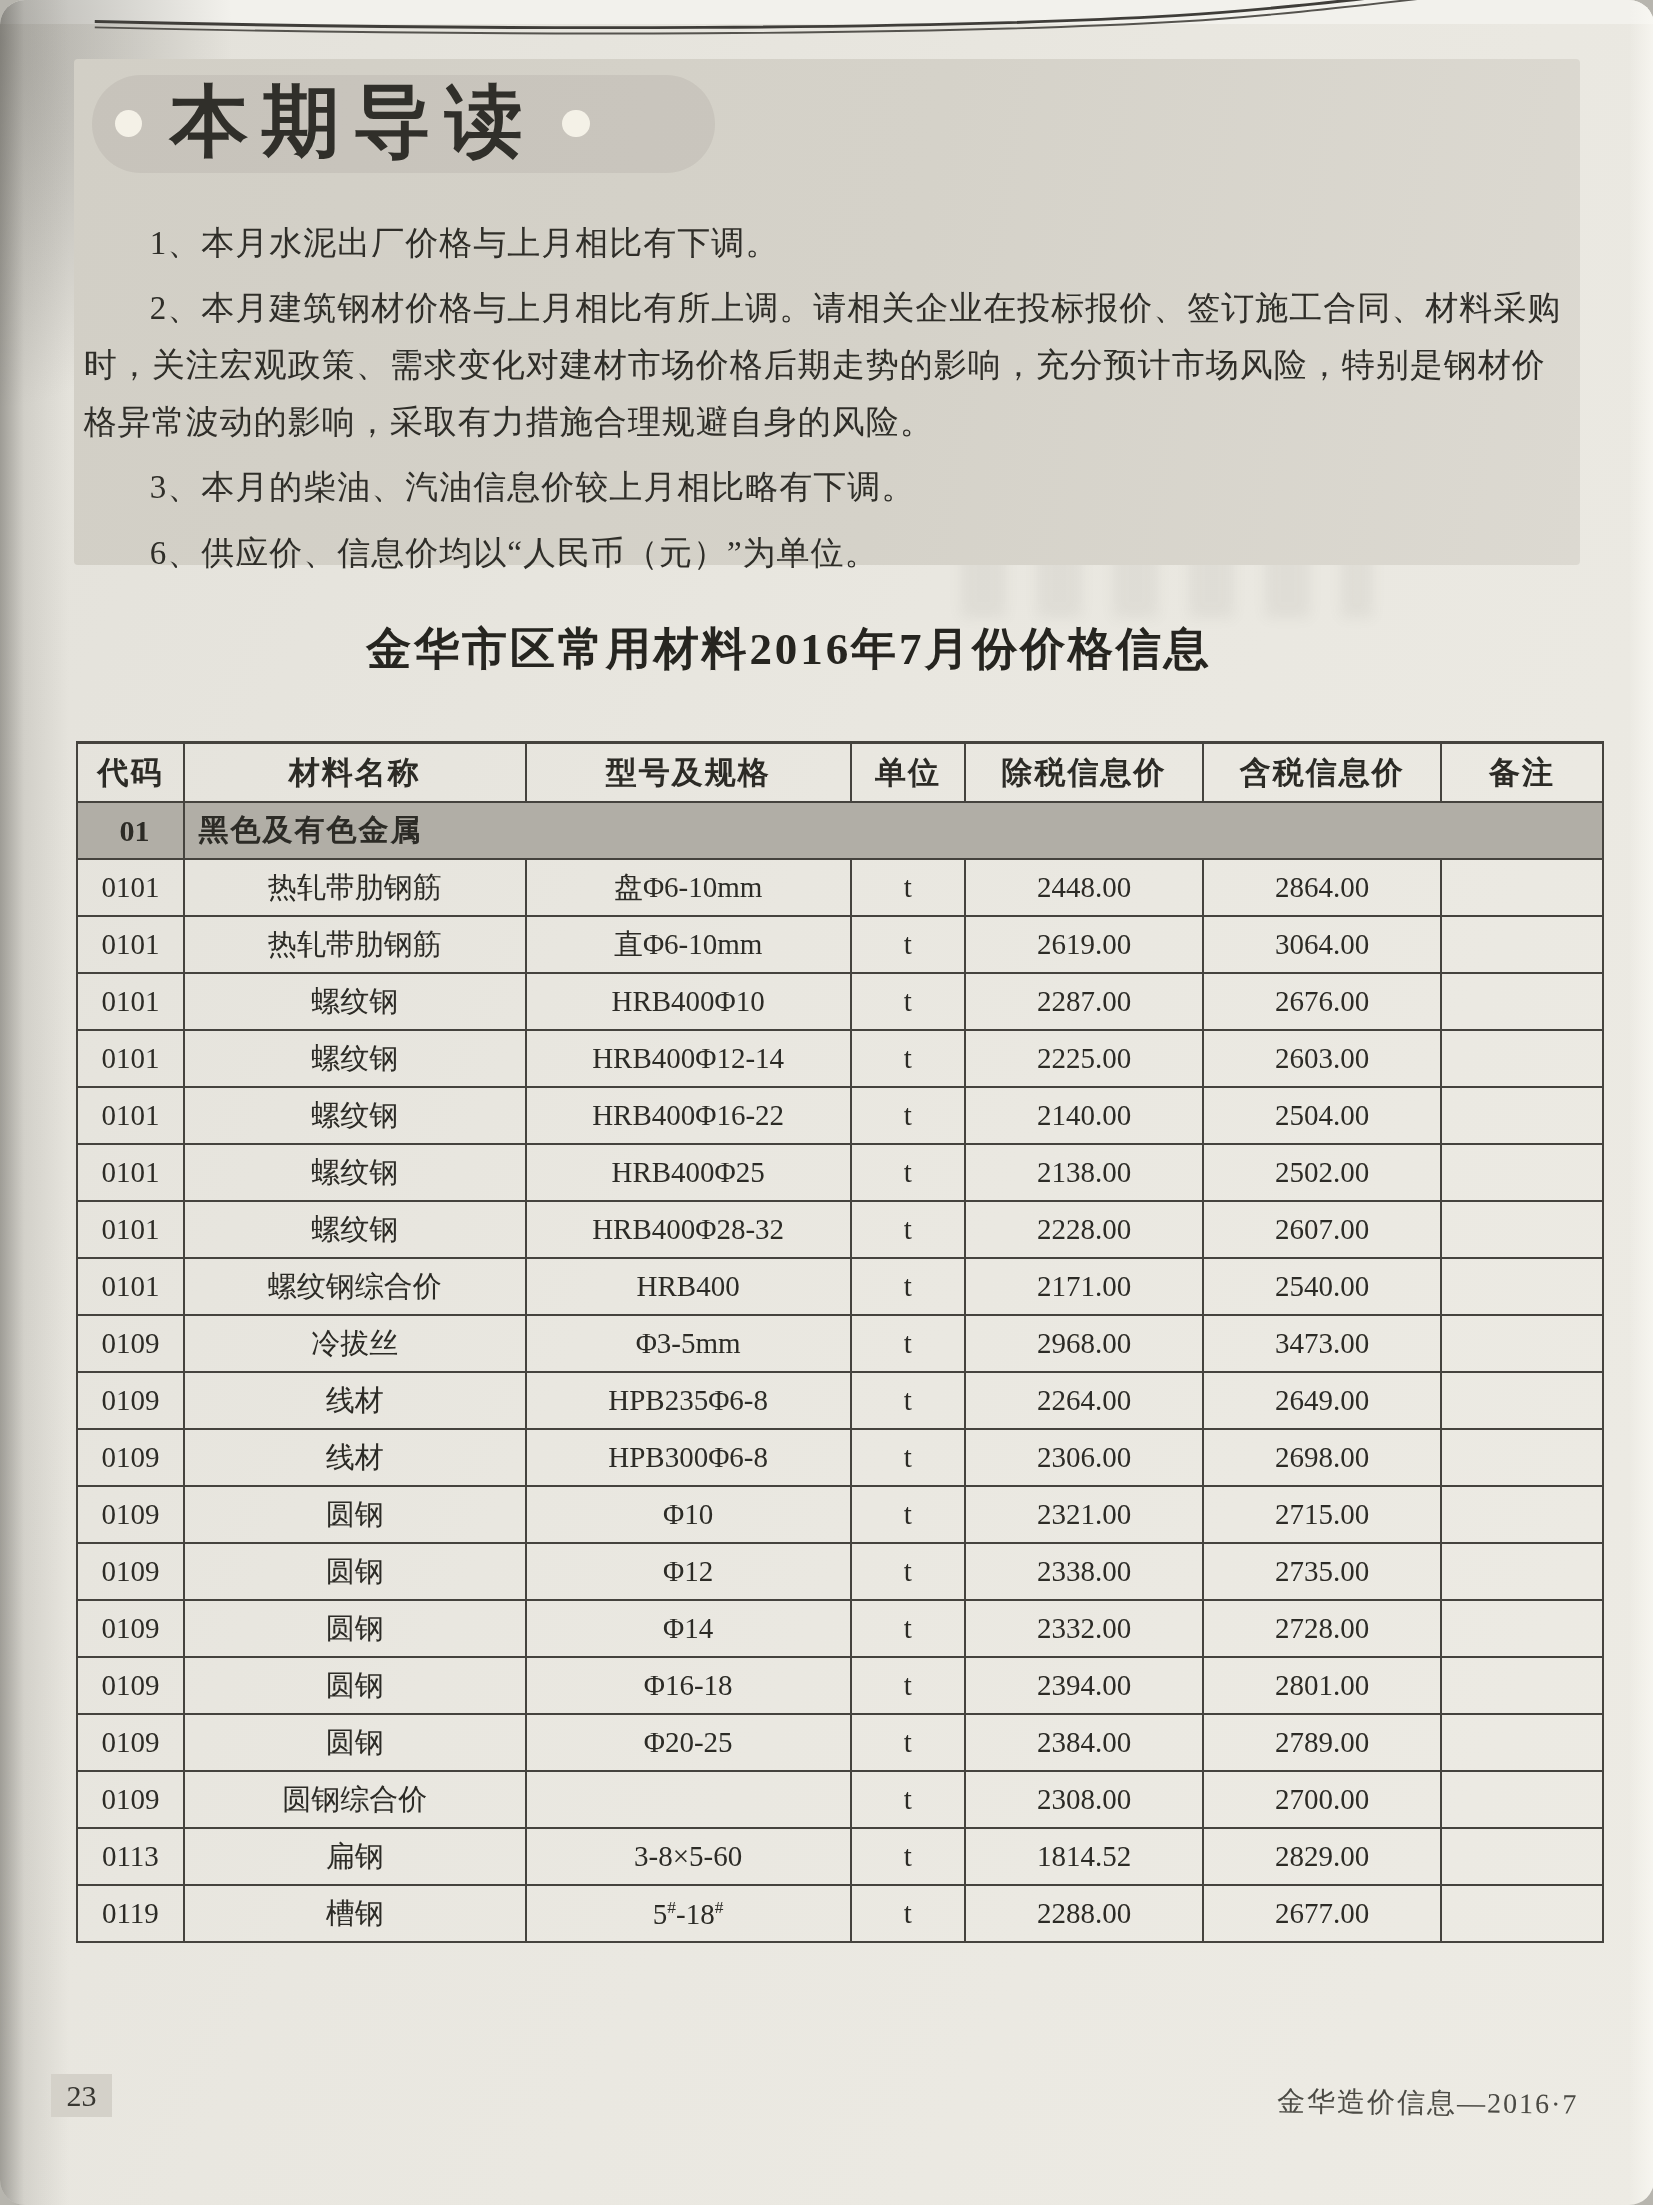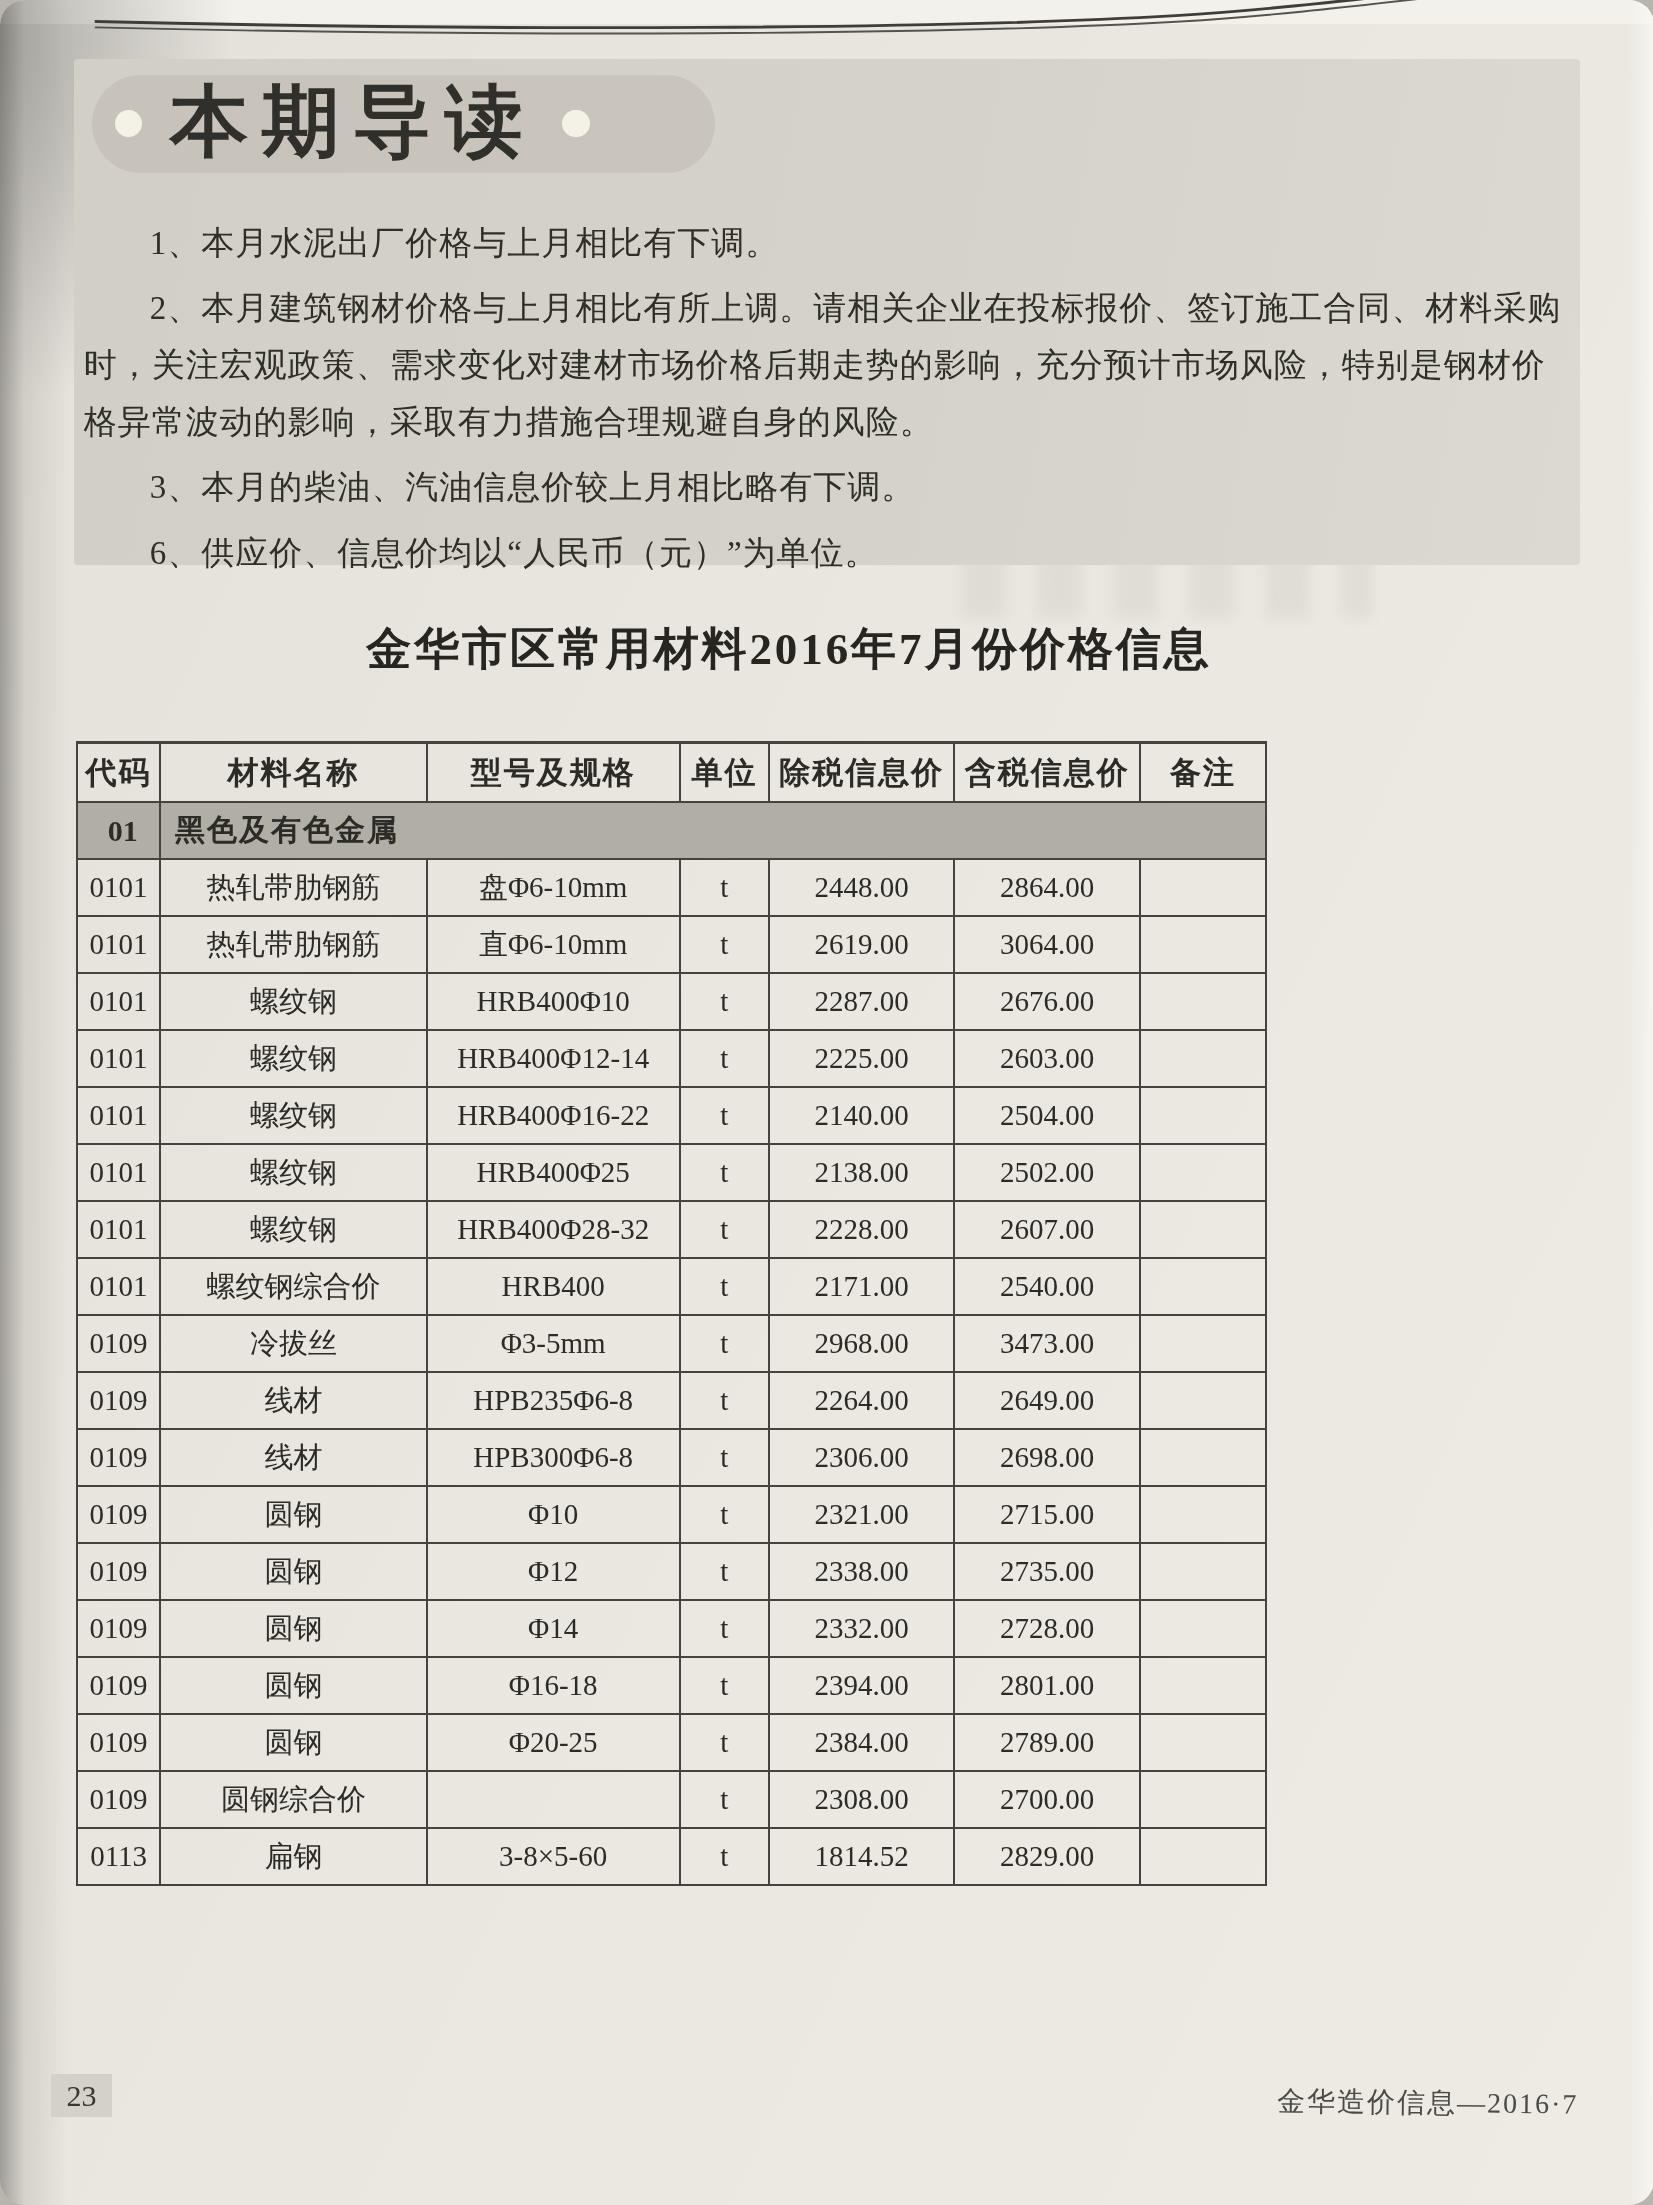--- a/index.html
+++ b/index.html
@@ -36,21 +36,21 @@
   .dot.right{margin-left:25.5px;}
   .heading-text{font-size:78px;font-weight:bold;letter-spacing:13.7px;
     color:#302f2a;margin-left:27.4px;line-height:1;transform:translateY(-2px);}
   .intro-text{position:absolute;left:9.8px;top:147px;width:1486px;}
   .intro-text p{margin:8.8px 0;font-size:33px;line-height:1.72;text-indent:2em;
     color:#2f2e29;letter-spacing:1px;}
   
   .doc-title{position:absolute;left:0;top:619px;width:1578px;text-align:center;
     font-size:45px;font-weight:bold;letter-spacing:2.9px;color:#262520;}
   
-  .price-table{position:absolute;left:76px;top:741px;width:1191px;
+  .price-table{position:absolute;left:76px;top:741px;width:1528px;
     border-collapse:collapse;table-layout:fixed;
     font-size:29px;color:#2c2b26;}
   .price-table th,.price-table td{
     border:2px solid #45433e;text-align:center;vertical-align:middle;
     height:55px;padding:0 3.9px;overflow:hidden;white-space:nowrap;}
   .price-table thead th{font-size:31px;font-weight:bold;height:57px;
     border-top-width:3.9px;letter-spacing:2px;}
   .price-table td{font-weight:normal;}
   .price-table sup{font-size:.6em;}
   .section-row td{background:#b1aea6;font-weight:bold;font-size:30px;padding-left:12px;}
@@ -275,20 +275,29 @@
         </tr>
         <tr>
           <td>0113</td>
           <td>扁钢</td>
           <td>3-8×5-60</td>
           <td>t</td>
           <td>1814.52</td>
           <td>2829.00</td>
           <td></td>
         </tr>
+        <tr>
+          <td>0119</td>
+          <td>槽钢</td>
+          <td>5<sup>#</sup>-18<sup>#</sup></td>
+          <td>t</td>
+          <td>2288.00</td>
+          <td>2677.00</td>
+          <td></td>
+        </tr>
       </tbody>
   </table>
 
   <div class="page-num-box">23</div>
   <div class="journal-name">金华造价信息—2016·7</div>
 
 </div>
 
 
 </body></html>

